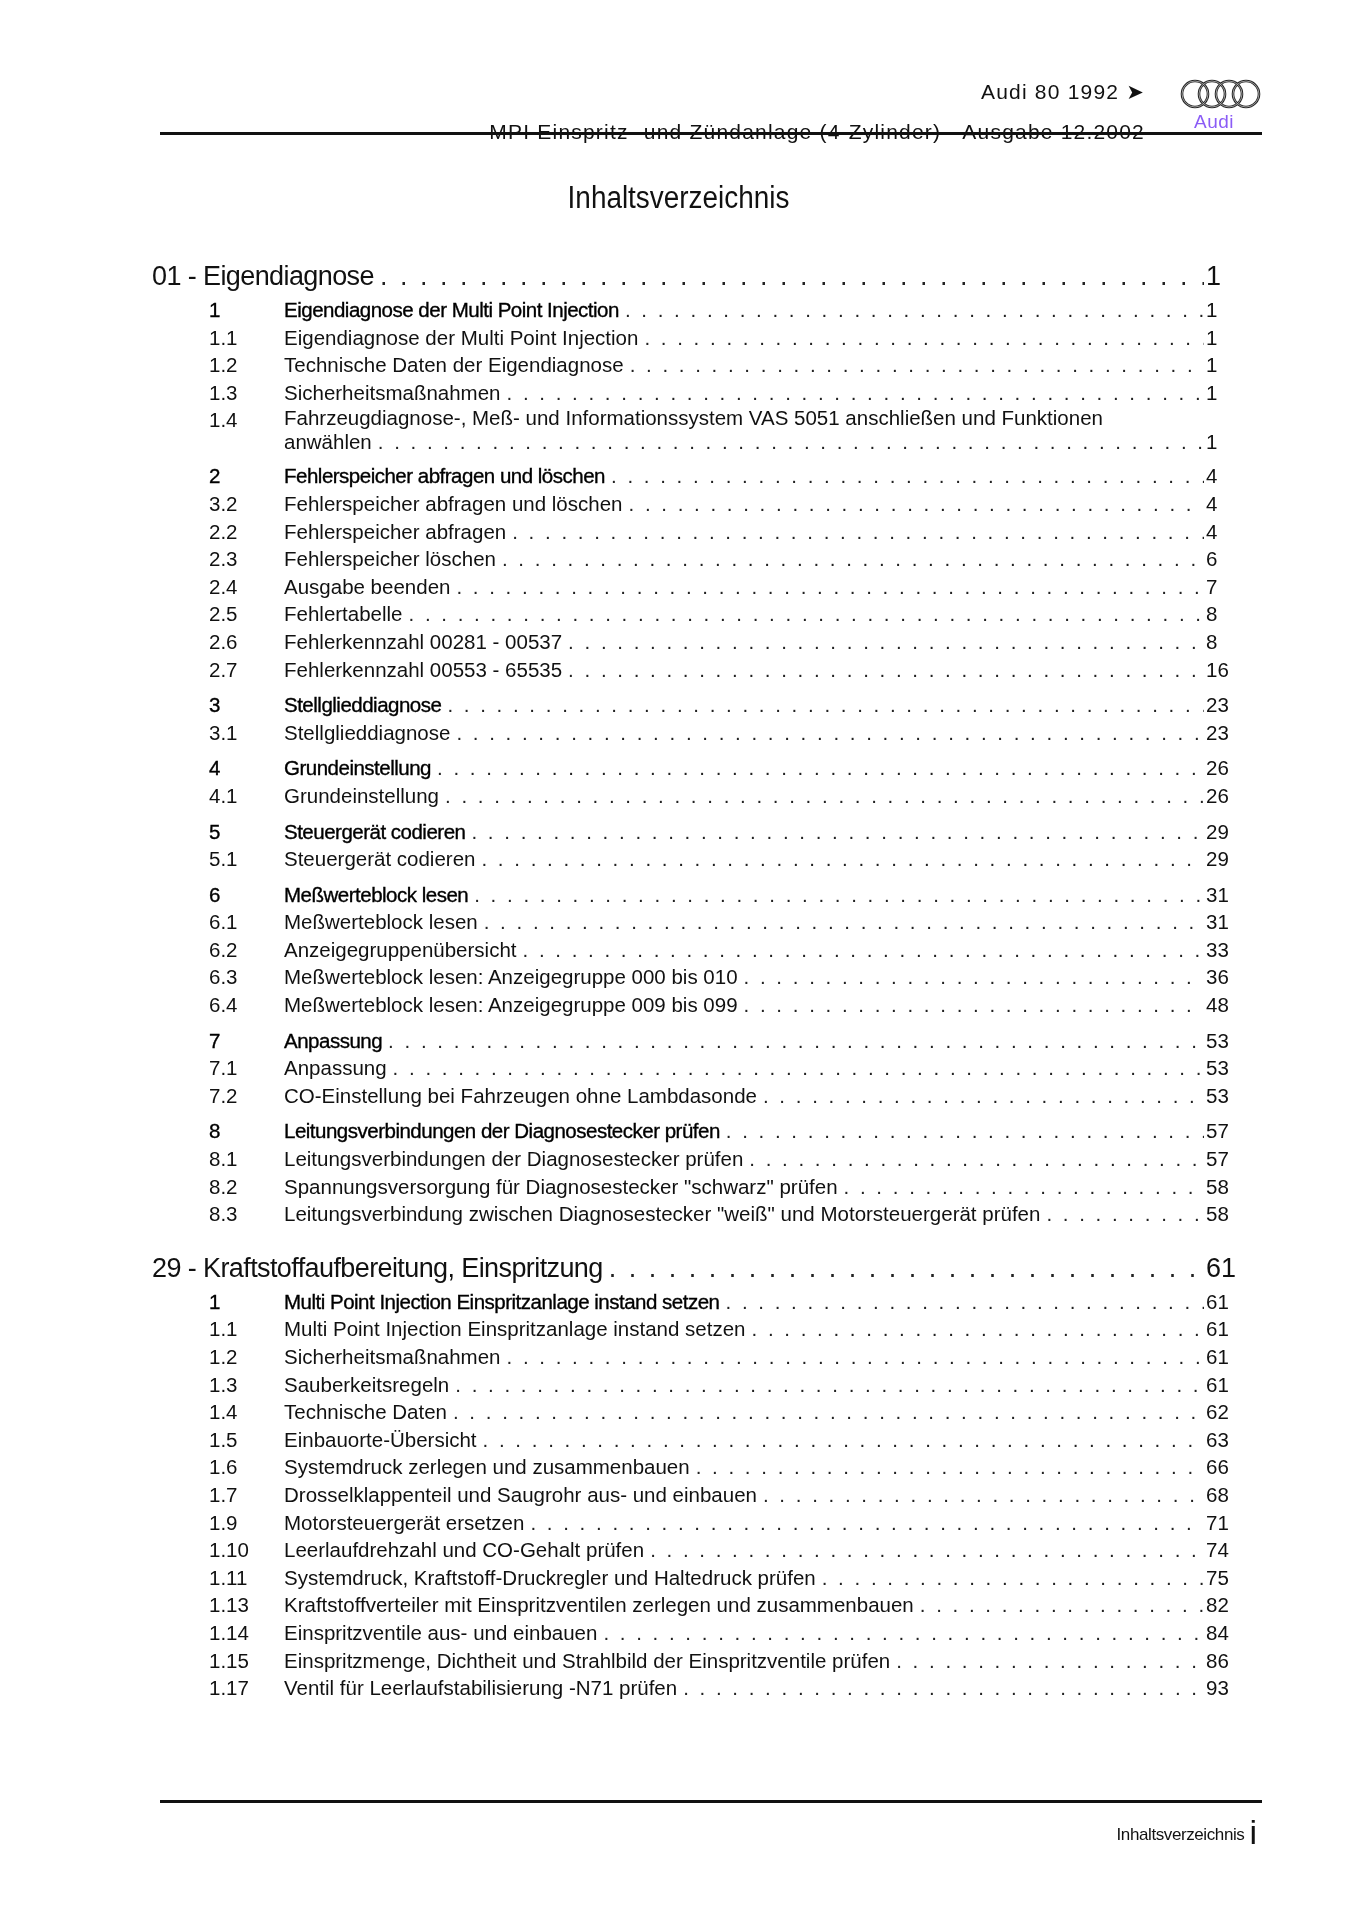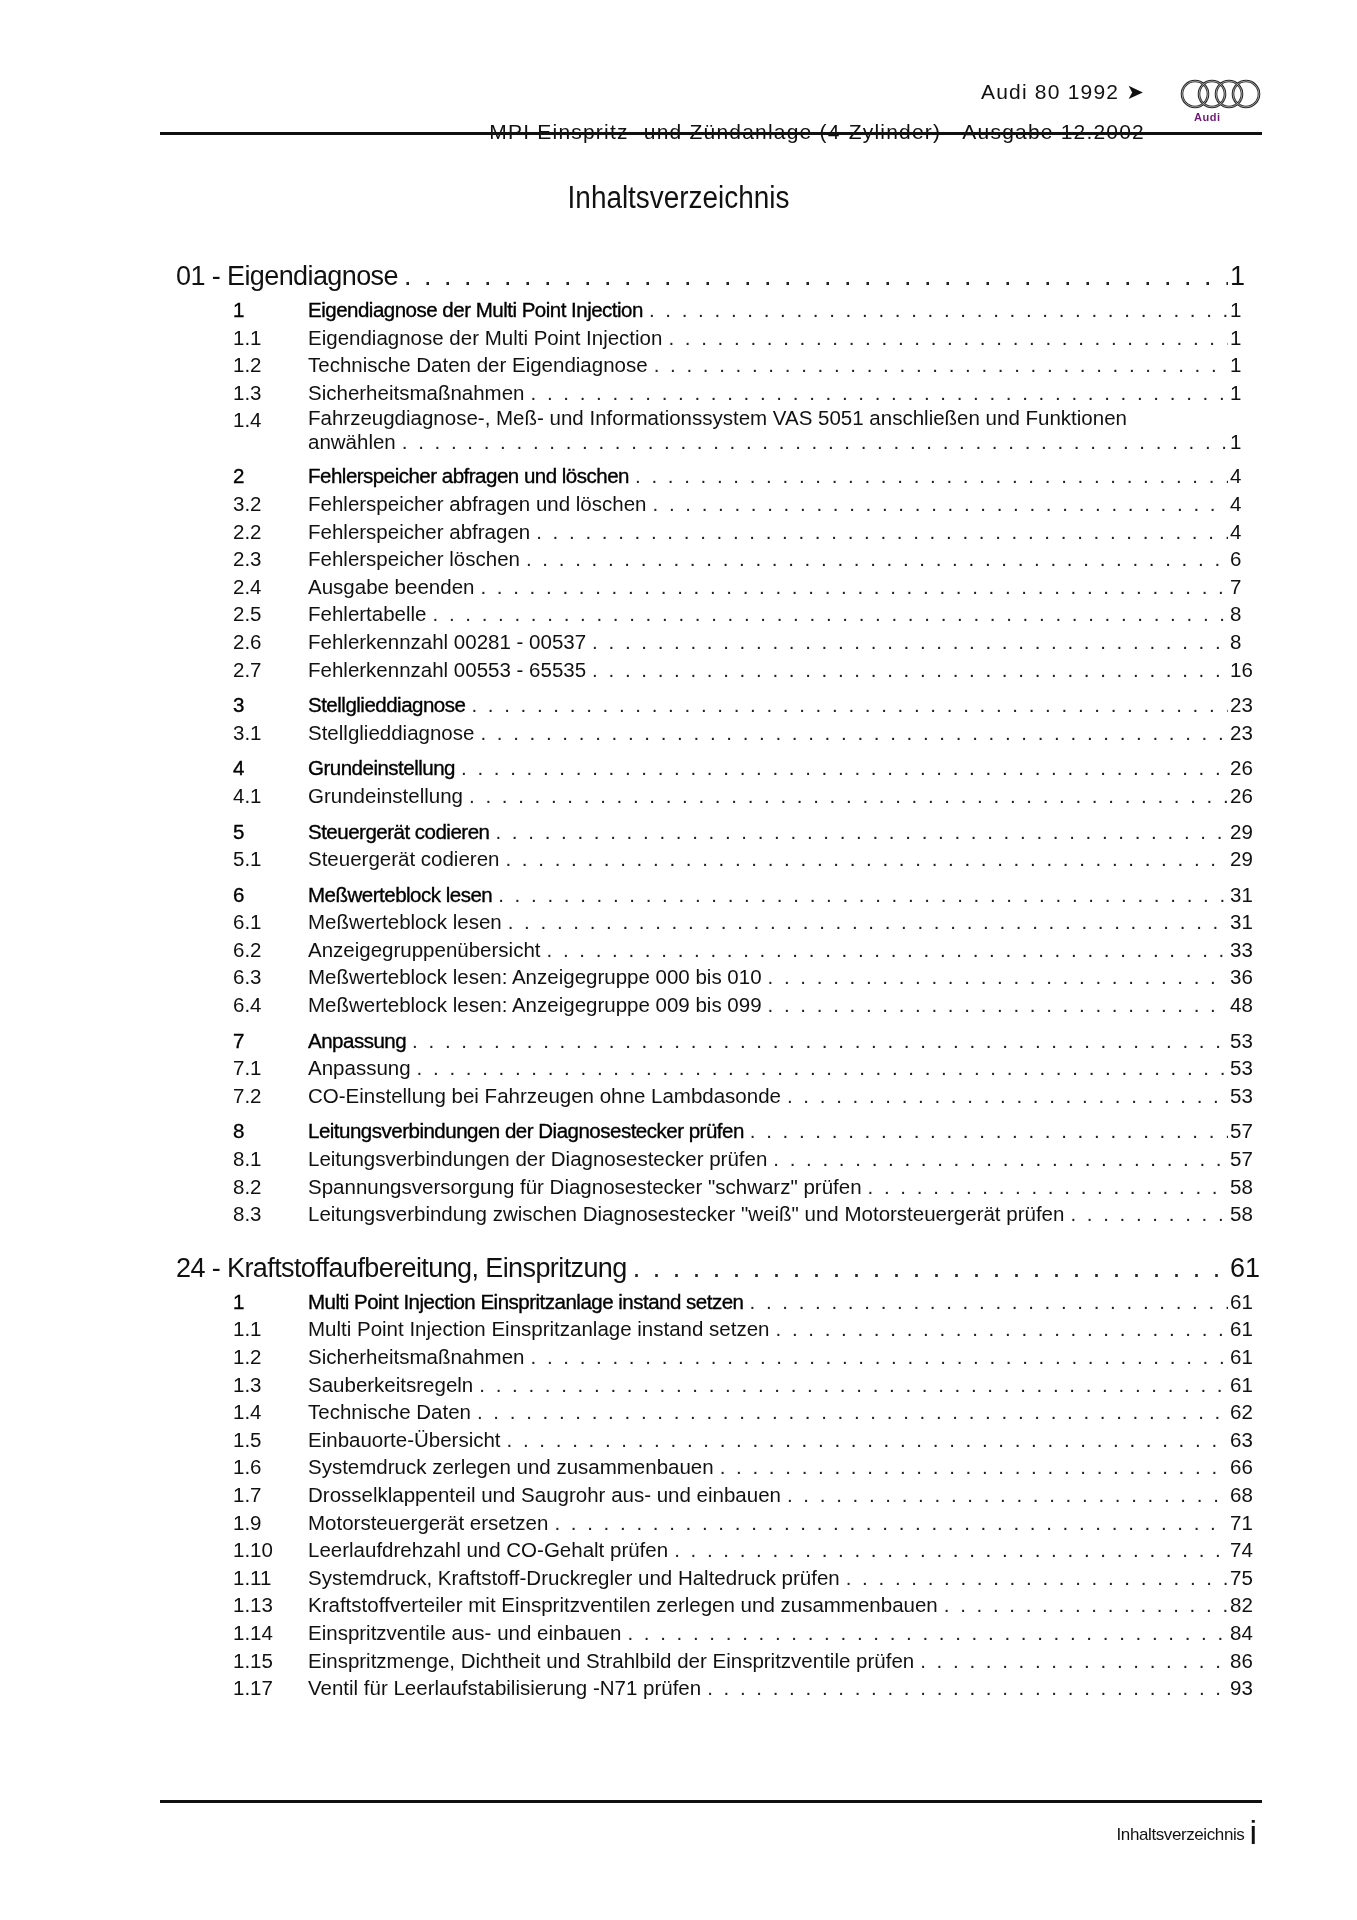--- a/index.html
+++ b/index.html
@@ -3,24 +3,24 @@
 <meta charset="utf-8">
 <style>
   html, body { margin: 0; padding: 0; background: #ffffff; }
   body { width: 1357px; height: 1920px; position: relative; overflow: hidden;
          font-family: "Liberation Sans", sans-serif; color: #111; }
   .hdr { position: absolute; right: 212px; text-align: right; font-size: 21px; letter-spacing: 1.2px; color: #111; }
   #hdr-model { top: 80px; }
   #hdr-sub { top: 108px; margin-top: 12px; }
   .logo { position: absolute; left: 1180px; top: 78px; width: 82px; height: 52px; }
   .logo svg { display:block; }
-  .logo-word { position: absolute; left: 1194px; top: 111px; font-size: 11px; font-weight: bold; letter-spacing: 0.5px; color:#701a75; }
+  .logo-word { position: absolute; left: 1194px; top: 111px; font-size: 19px; font-weight: normal; letter-spacing: 0.5px; color:#8b5cf6; }
   .rule-top { position: absolute; left: 160px; top: 132px; width: 1102px; height: 3px; background: #111; }
   .title { position: absolute; left: 0; width: 1357px; top: 180px; text-align: center; font-size: 31px; color: #111; transform: scaleX(0.9); }
-  .toc { position: absolute; left: 176px; top: 258px; width: 1102px; }
+  .toc { position: absolute; left: 152px; top: 258px; width: 1102px; }
   .chapter { display: flex; align-items: baseline; font-size: 27px; height: 36px; line-height: 36px; transform-origin: left; }
   .chapter .ctext { white-space: nowrap; letter-spacing: -0.6px; }
   .chapter.ch2 { margin-top: 22px; }
   .entry { display: flex; align-items: baseline; font-size: 20.5px; line-height: 27.6px; }
   .entry .num { width: 75px; padding-left: 57px; flex: none; }
   .entry .txt { white-space: nowrap; }
   .entry.lvl1 .txt, .entry.lvl1 .num { color: #000; letter-spacing: -0.5px; font-weight: normal; -webkit-text-stroke: 0.35px #000; }
   .entry.lvl1.gap { margin-top: 8px; }
   .entry.lvl1.first { margin-top: 2px; }
   .dots { flex: 1; overflow: hidden; white-space: nowrap; margin: 0 2px 0 6px; letter-spacing: 5.6px; color: #222; }
@@ -250,21 +250,21 @@
       <span class="dots"></span>
       <span class="pg">58</span>
     </div>
     <div class="entry">
       <span class="num">8.3</span>
       <span class="txt">Leitungsverbindung zwischen Diagnosestecker "weiß" und Motorsteuergerät prüfen</span>
       <span class="dots"></span>
       <span class="pg">58</span>
     </div>
     <div class="chapter ch2">
-      <span class="ctext">24 - Kraftstoffaufbereitung, Einspritzung</span>
+      <span class="ctext">29 - Kraftstoffaufbereitung, Einspritzung</span>
       <span class="dots"></span>
       <span class="pg">61</span>
     </div>
     <div class="entry lvl1 first">
       <span class="num">1</span>
       <span class="txt">Multi Point Injection Einspritzanlage instand setzen</span>
       <span class="dots"></span>
       <span class="pg">61</span>
     </div>
     <div class="entry">

